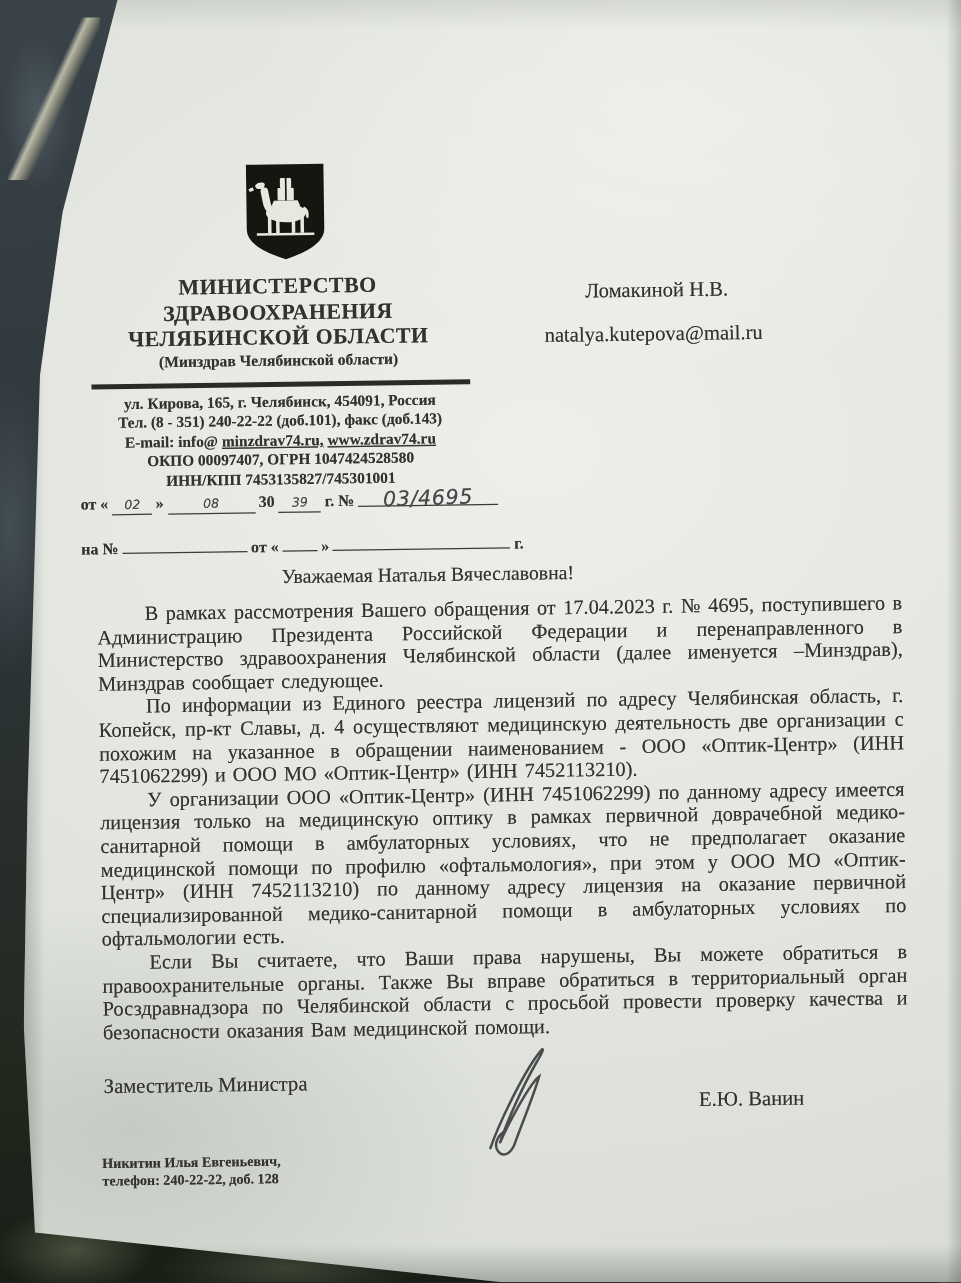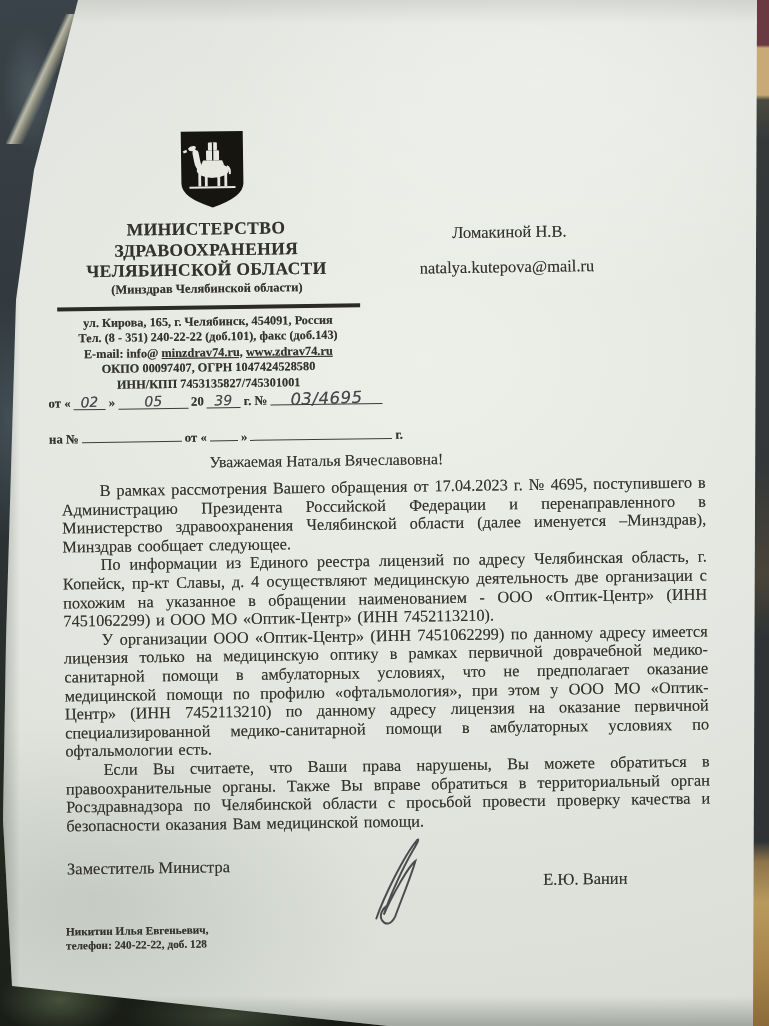--- a/index.html
+++ b/index.html
@@ -34,20 +34,21 @@
       #2f3336 82%, #8d744a 84%, #b99a5d 88%, #a8854b 94%, #8a6b39 100%);
   }
   
   .paper{
     position:absolute;inset:0;
     clip-path:polygon(78px 0, 757px 0, 753px 1026px, 388px 1026px, 12px 986px, 3px 820px, 6px 640px, 16px 300px, 34px 170px);
     background:
       radial-gradient(500px 320px at 70% 8%, rgba(255,255,255,.30), transparent 70%),
       radial-gradient(420px 260px at 12% 88%, rgba(95,105,95,.18), transparent 70%),
       radial-gradient(900px 700px at 55% 35%, #edefe9 0%, #e3e6e0 55%, #d9ddd6 100%);
+    margin-left: 16px;
   }
   .paper::before{
     content:"";position:absolute;inset:0;pointer-events:none;
     background:
       linear-gradient(90deg, rgba(40,45,40,.28) 0, transparent 20px),
       linear-gradient(270deg, rgba(40,45,40,.22) 0, transparent 12px),
       linear-gradient(0deg, rgba(40,45,40,.30) 0, transparent 30px),
       linear-gradient(180deg, rgba(70,75,70,.12) 0, transparent 24px);
   }
   .content{
@@ -69,21 +70,21 @@
   .address .u{text-decoration:underline;}
   
   .ref{position:absolute;left:50px;font-weight:bold;font-size:12.8px;white-space:nowrap;}
   .ref1{top:388px;}
   .ref2{top:423px;}
   .blank{display:inline-block;border-bottom:1.5px solid #3c3b34;text-align:center;
     vertical-align:baseline;height:15px;margin:0 3px;}
   .w30{width:32px}.w70{width:70px}.w34{width:34px}.w110{width:112px}
   .w100{width:100px}.w28{width:28px}.w140{width:142px}
   .hand{font-family:"DejaVu Sans", sans-serif;font-style:italic;font-weight:normal;
-    color:#45474c;font-size:14px;display:inline-block;transform:rotate(-1deg);}
+    color:#45474c;font-size:10px;display:inline-block;transform:rotate(-1deg);}
   .hand-big{font-size:16.5px;letter-spacing:.5px;}
   
   .recipient-name{position:absolute;left:456px;top:224px;font-size:16.5px;}
   .recipient-email{position:absolute;left:423px;top:259px;font-size:16.5px;}
   
   .salutation{position:absolute;left:62px;top:451px;width:530px;text-align:center;font-size:15.8px;}
   .body{position:absolute;left:62px;top:478px;width:644px;
     font-size:16.3px;line-height:18.6px;text-align:justify;word-spacing:1.5px;}
   .body p{margin:0;text-indent:38px;}
   
@@ -141,21 +142,21 @@
         <div>
           <span>E-mail: info@</span>
           <span class="u">minzdrav74.ru,</span>
           <span class="u">www.zdrav74.ru</span>
         </div>
         <div>ОКПО 00097407, ОГРН 1047424528580</div>
         <div>ИНН/КПП 7453135827/745301001</div>
       </div>
 
       <div class="ref ref1">
-        <span>от «</span><span class="blank w30"><span class="hand">02</span></span><span>»</span><span class="blank w70"><span class="hand">05</span></span><span>20</span><span class="blank w34"><span class="hand">39</span></span><span>г. №</span><span class="blank w110"><span class="hand hand-big">03/4695</span></span>
+        <span>от «</span><span class="blank w30"><span class="hand">02</span></span><span>»</span><span class="blank w70"><span class="hand">08</span></span><span>30</span><span class="blank w34"><span class="hand">39</span></span><span>г. №</span><span class="blank w110"><span class="hand hand-big">03/4695</span></span>
       </div>
 
       <div class="ref ref2">
         <span>на №</span><span class="blank w100"></span><span>от «</span><span class="blank w28"></span><span>»</span><span class="blank w140"></span><span>г.</span>
       </div>
 
       <div class="recipient-name">Ломакиной Н.В.</div>
       <div class="recipient-email">natalya.kutepova@mail.ru</div>
 
       <div class="salutation">Уважаемая Наталья Вячеславовна!</div>

